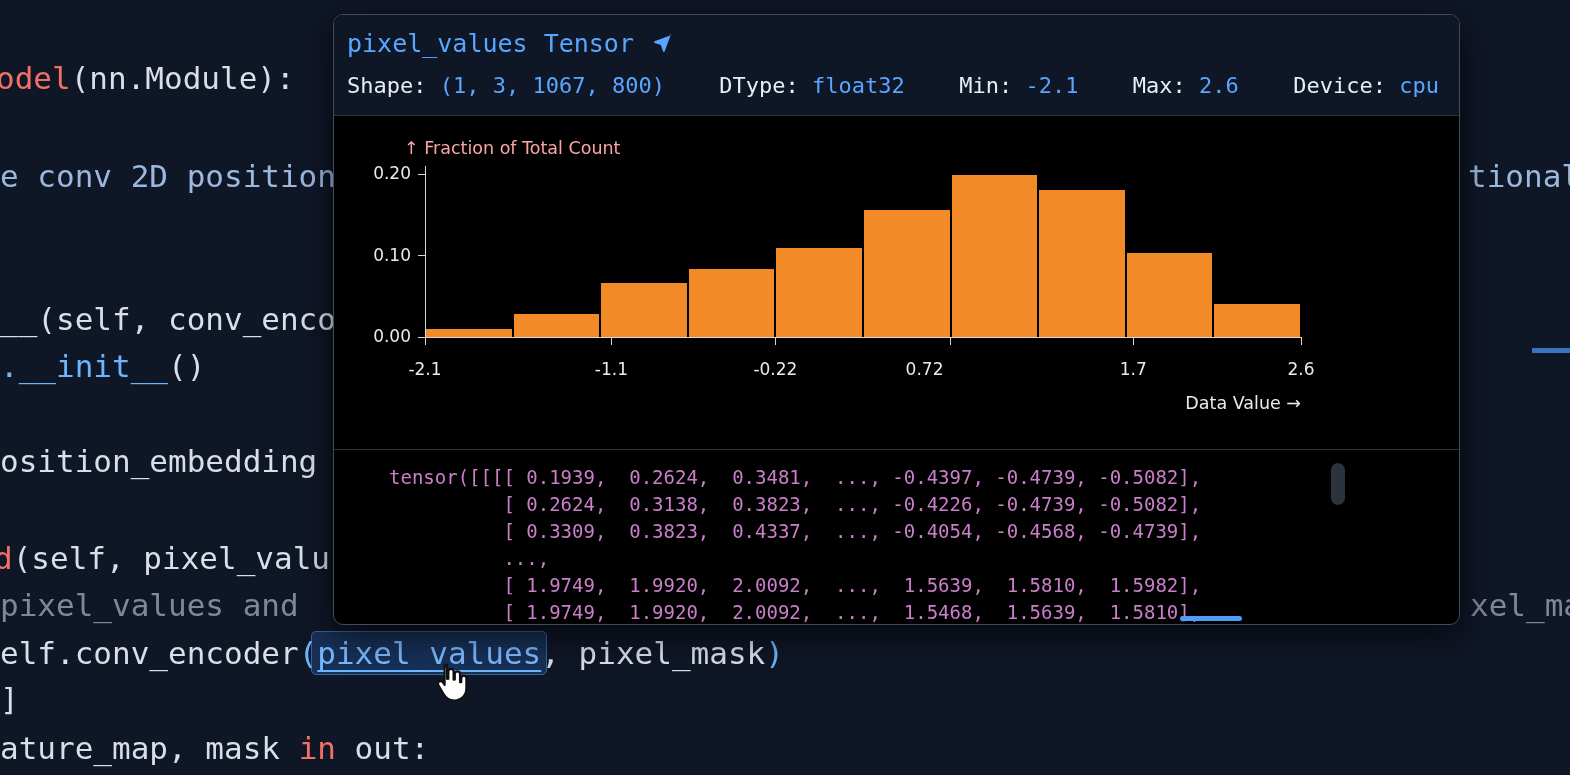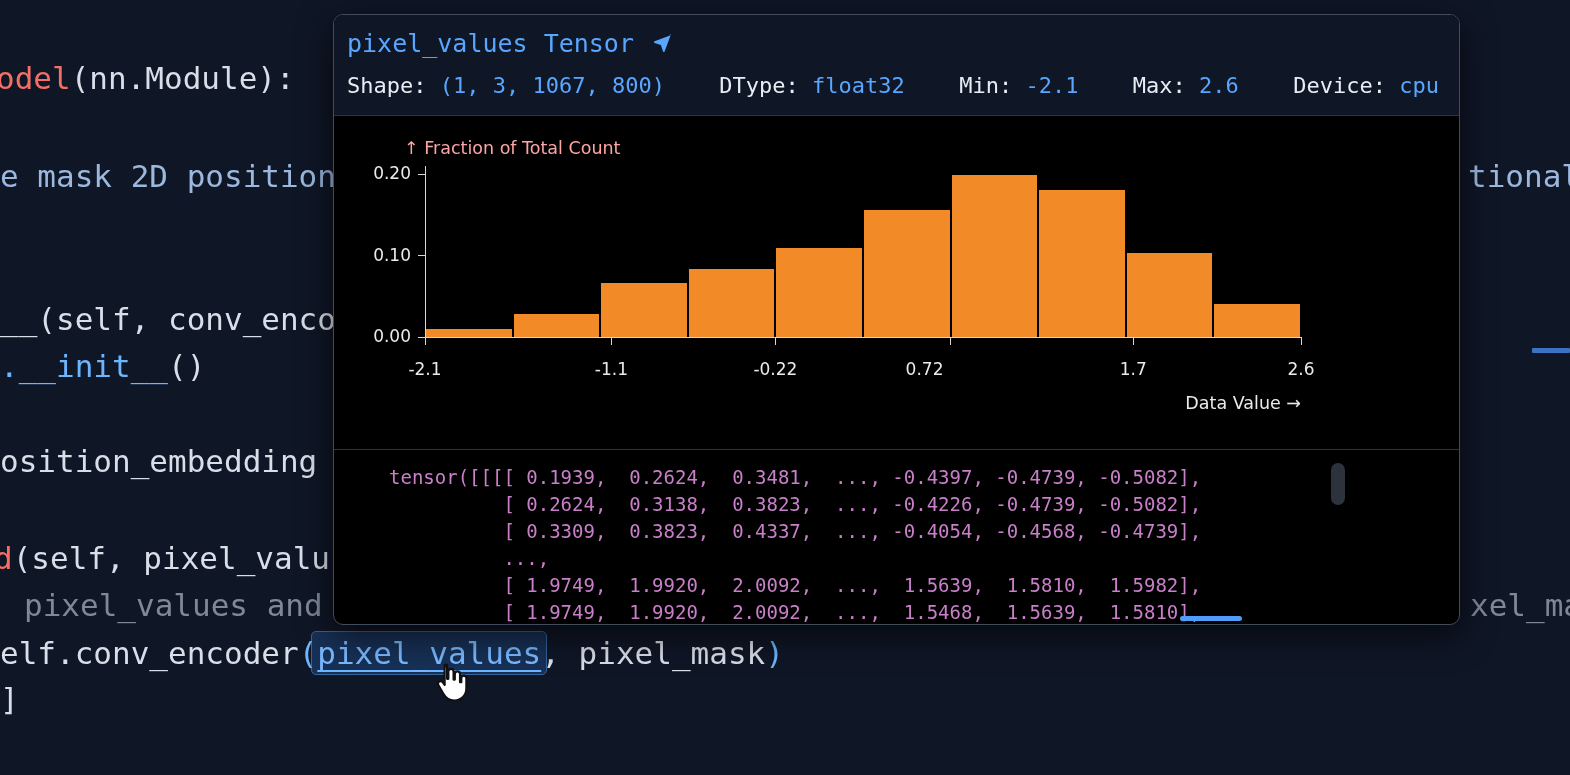--- a/index.html
+++ b/index.html
@@ -91,28 +91,29 @@
     background:#4f9cf9;border-radius:3px;
   }
   
   #cursor{position:absolute;left:428px;top:660px;z-index:9;}
 </style>
 </head>
 <body>
 
 <div id="code-layer">
     <div class="code-line" style="top: 60px; left: -4px;"><span class="c-red">odel</span><span class="c-white">(nn.Module):</span></div>
-    <div class="code-line" style="top: 158px; left: 0px;"><span class="c-doc">e mask 2D position</span></div>
+    <div class="code-line" style="top: 158px; left: 0px;"><span class="c-doc">e conv 2D position</span></div>
     <div class="code-line" style="top: 301px; left: 0px;"><span class="c-white">__(self, conv_enco</span></div>
     <div class="code-line" style="top: 348px; left: 0px;"><span class="c-blue">.__init__</span><span class="c-white">()</span></div>
     <div class="code-line" style="top: 443px; left: 0px;"><span class="c-white">osition_embedding</span></div>
     <div class="code-line" style="top: 540px; left: -6px;"><span class="c-red">d</span><span class="c-white">(self, pixel_valu</span></div>
-    <div class="code-line" style="top: 587px; left: 0px; padding-left: 24px;"><span class="c-grey">pixel_values and</span></div>
+    <div class="code-line" style="top: 587px; left: 0px;"><span class="c-grey">pixel_values and</span></div>
     <div class="code-line" style="top: 635px; left: 0px; text-align: center;"><span class="c-white">elf.conv_encoder</span><span class="c-blue">(</span><span class="c-link">pixel_values</span><span class="c-white">, pixel_mask</span><span class="c-blue">)</span></div>
     <div class="code-line" style="top: 681px; left: 0px;"><span class="c-white">]</span></div>
+    <div class="code-line" style="top: 730px; left: 0px;"><span class="c-white">ature_map, mask </span><span class="c-red">in</span><span class="c-white"> out:</span></div>
     <div class="code-line" style="top: 158px; left: 1468px;"><span class="c-doc">tional</span></div>
     <div class="code-line" style="top: 587px; left: 1470px;"><span class="c-grey">xel_ma</span></div>
   </div>
 <div class="minimap-marker"></div>
 
 <div class="popup">
   <div class="popup-header">
     <div class="title-row">
       <span class="t-name">pixel_values</span>
       <span class="t-type">Tensor</span>

